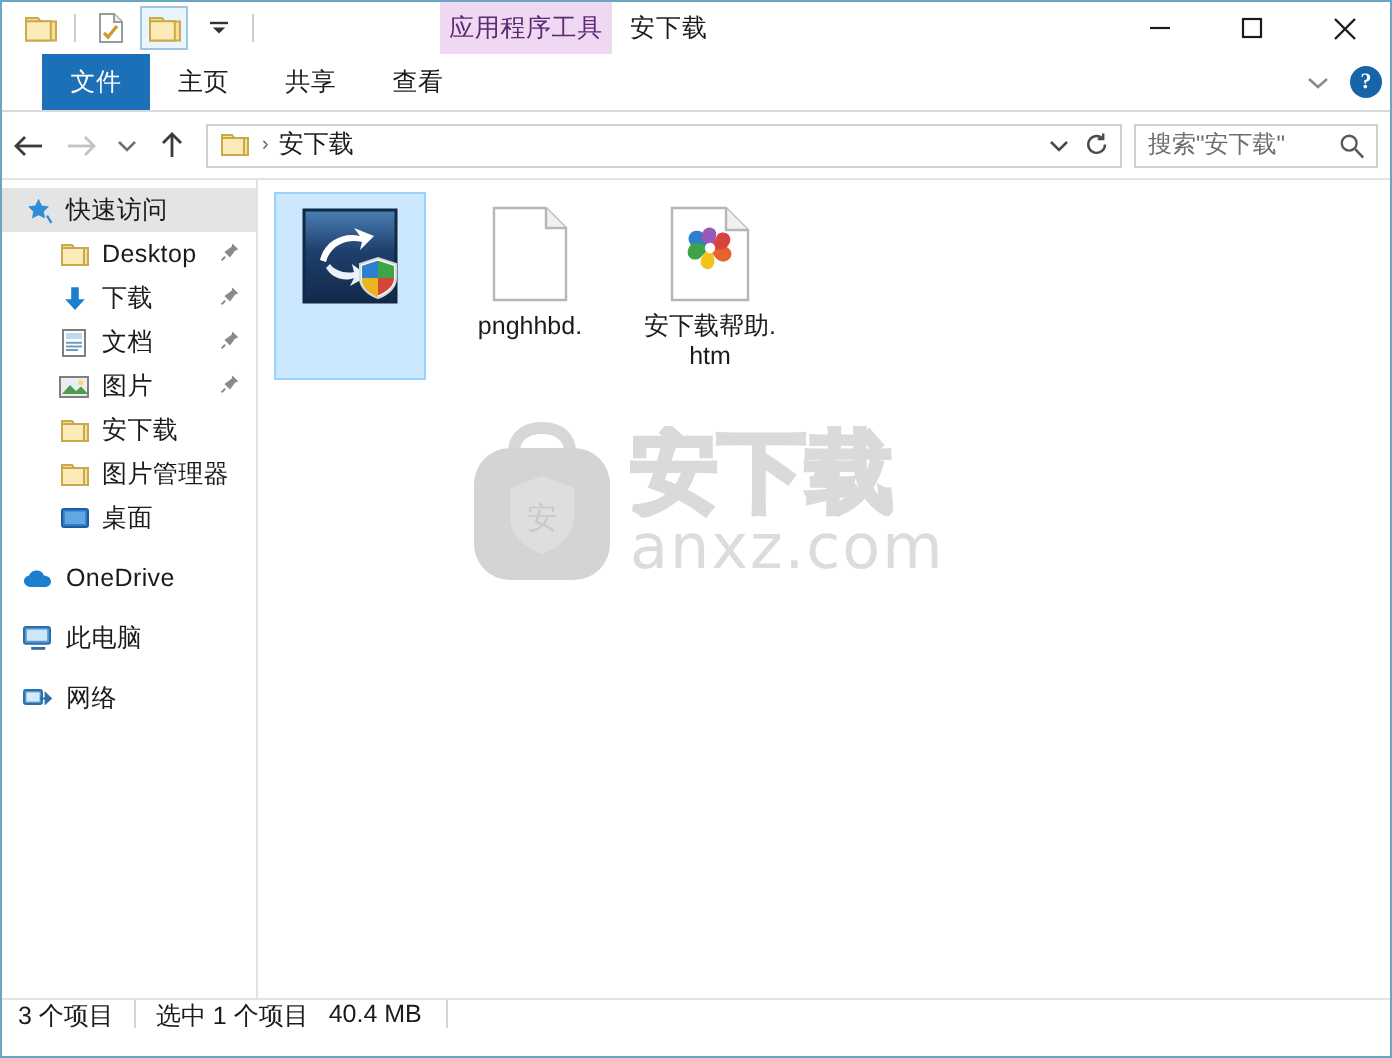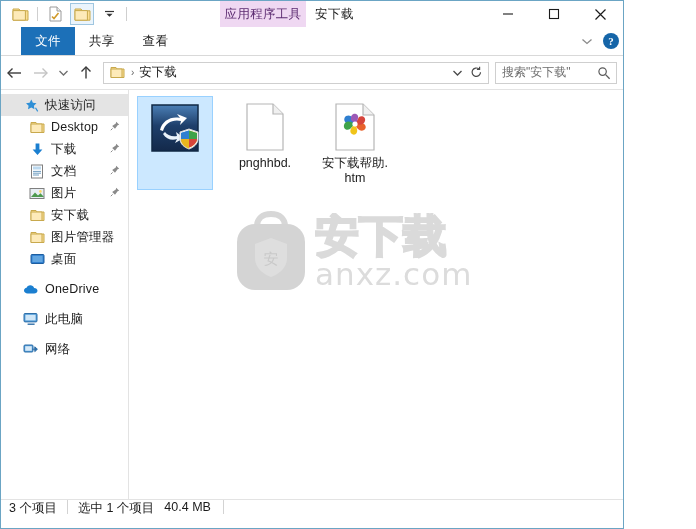--- a/index.html
+++ b/index.html
@@ -4,21 +4,21 @@
 <style>
   html,body{margin:0;padding:0;}
   body{
     width:696px;height:529px;overflow:hidden;
     background:#ffffff;
     font-family:"Liberation Sans","DejaVu Sans",sans-serif;
     font-size:12px;color:#000;
     -webkit-font-smoothing:antialiased;
   }
   .window{
-    position:relative;width:624px;height:529px;box-sizing:border-box;
+    position:relative;width:696px;height:529px;box-sizing:border-box;
     border:1px solid #6ba5c4;background:#fff;
   }
 
   
   .titlebar{
     position:relative;height:26px;background:#fff;
   }
   .qat{position:absolute;left:8px;top:3px;display:flex;align-items:center;gap:4px;height:20px;}
   .qat-btn{width:22px;height:20px;display:flex;align-items:center;justify-content:center;position:relative;}
   .qat-btn.boxed{border:1px solid #9fc6e0;background:#eaf4fc;}
@@ -80,21 +80,21 @@
   .nav{
     width:128px;box-sizing:border-box;background:#fff;border-right:1px solid #e3e3e3;
     padding-top:4px;overflow:hidden;
   }
   .navitem{display:flex;align-items:center;height:22px;position:relative;font-size:12.5px;color:#1b1b1b;}
   .navitem.sel{background:#e4e4e4;}
   .navitem .ico{width:16px;height:16px;display:flex;align-items:center;justify-content:center;flex:0 0 16px;}
   .navitem .lbl{margin-left:6px;white-space:nowrap;letter-spacing:.2px;}
   .navitem .pin{position:absolute;right:8px;top:4px;}
   .ind-1{padding-left:28px;}
-  .ind-root{padding-left:22px;}
+  .ind-root{padding-left:10px;}
   .navgap{height:8px;}
 
   
   .content{position:relative;flex:1;background:#fff;overflow:hidden;}
   .grid{position:absolute;left:8px;top:6px;display:flex;gap:0px;}
   .tile{
     width:76px;padding:4px 2px 4px 2px;box-sizing:border-box;margin-right:14px;
     display:flex;flex-direction:column;align-items:center;text-align:center;
   }
   .tile.selected{background:#cce8ff;border:1px solid #99d1ff;}
@@ -172,20 +172,21 @@
         <svg width="13" height="13" viewBox="0 0 13 13">
             <path d="M1.5 1.5l10 10M11.5 1.5l-10 10" stroke="#1b1b1b" stroke-width="1.2"></path>
           </svg>
       </div>
     </div>
   </div>
 
   <div class="tabstrip">
     <div class="tabs">
       <div class="tab file">文件</div>
+      <div class="tab">主页</div>
       <div class="tab">共享</div>
       <div class="tab">查看</div>
     </div>
     <div class="ribbon-right">
       <div class="chev-collapse">
         <svg width="12" height="9" viewBox="0 0 12 9">
             <path d="M1.5 2.5L6 6.5l4.5-4" fill="none" stroke="#8a8a8a" stroke-width="1.3"></path>
           </svg>
       </div>
       <div class="help">?</div>

